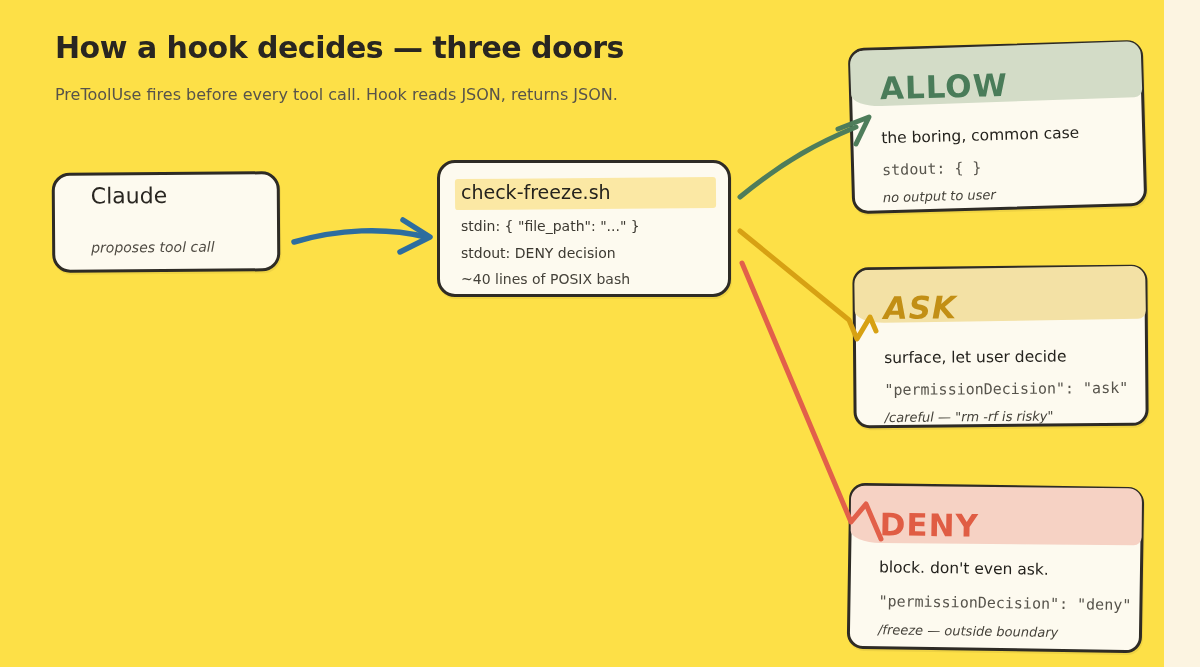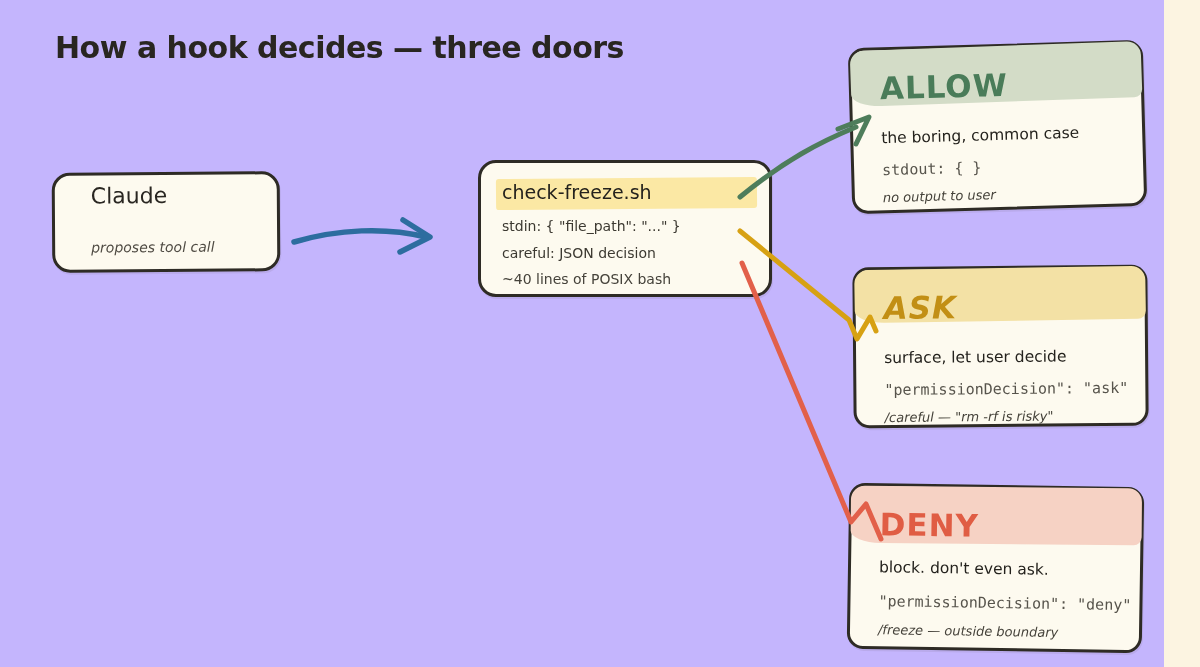--- a/index.html
+++ b/index.html
@@ -6,21 +6,21 @@
   html, body { width: 1200px; height: 667px; }
   body {
     font-family: "DejaVu Sans", "Liberation Sans", sans-serif;
     background: #fcf4e1;
     overflow: hidden;
   }
   #canvas {
     position: relative;
     width: 1164px;
     height: 667px;
-    background: #c4b5fd;
+    background: #fde047;
   }
 
   
   .page-title {
     position: absolute; left: 55px; top: 30px;
     font-size: 30px; font-weight: bold; color: #292621;
     letter-spacing: -0.5px;
   }
   .page-subtitle {
     position: absolute; left: 55px; top: 85px;
@@ -39,21 +39,21 @@
   #claude-card { left: 52px; top: 172px; width: 228px; height: 100px; transform: rotate(-0.4deg); }
   .claude-title {
     position: absolute; left: 36px; top: 8px;
     font-size: 22px; color: #292621;
   }
   .claude-caption {
     position: absolute; left: 36px; top: 64px;
     font-size: 14px; font-style: italic; color: #4f4b43;
   }
 
-  #hook-card { left: 437px; top: 160px; width: 294px; height: 137px; border-width: 3.5px; margin-left: 41px; }
+  #hook-card { left: 437px; top: 160px; width: 294px; height: 137px; border-width: 3.5px; }
   .hook-highlight {
     position: absolute; left: 15px; top: 15px; width: 261px; height: 31px;
     background: #fbe8a4; transform: rotate(-0.5deg);
     border-radius: 3px;
   }
   .hook-title {
     position: absolute; left: 21px; top: 18px;
     font-size: 19px; color: #24221d;
   }
   .hook-line1 { position: absolute; left: 21px; top: 55px; font-size: 14px; color: #3c3931; }
@@ -108,31 +108,32 @@
     position: absolute; left: 0; top: 0; width: 1200px; height: 667px;
     z-index: 5; pointer-events: none;
   }
 </style>
 </head>
 <body>
 
 <div id="canvas">
 
   <div class="page-title">How a hook decides — three doors</div>
+  <div class="page-subtitle">PreToolUse fires before every tool call. Hook reads JSON, returns JSON.</div>
 
   <div class="card" id="claude-card">
     <div class="claude-title">Claude</div>
     <div class="claude-caption">proposes tool call</div>
   </div>
 
   <div class="card" id="hook-card">
     <div class="hook-highlight"></div>
     <div class="hook-title">check-freeze.sh</div>
     <div class="hook-line1">stdin: { "file_path": "..." }</div>
-    <div class="hook-line2">careful: JSON decision</div>
+    <div class="hook-line2">stdout: DENY decision</div>
     <div class="hook-caption">~40 lines of POSIX bash</div>
   </div>
 
   <div class="card door" id="door-allow">
     <div class="door-band"></div>
     <div class="door-label">ALLOW</div>
     <div class="door-desc">the boring, common case</div>
     <div class="door-code">stdout: { }</div>
     <div class="door-caption">no output to user</div>
   </div>

